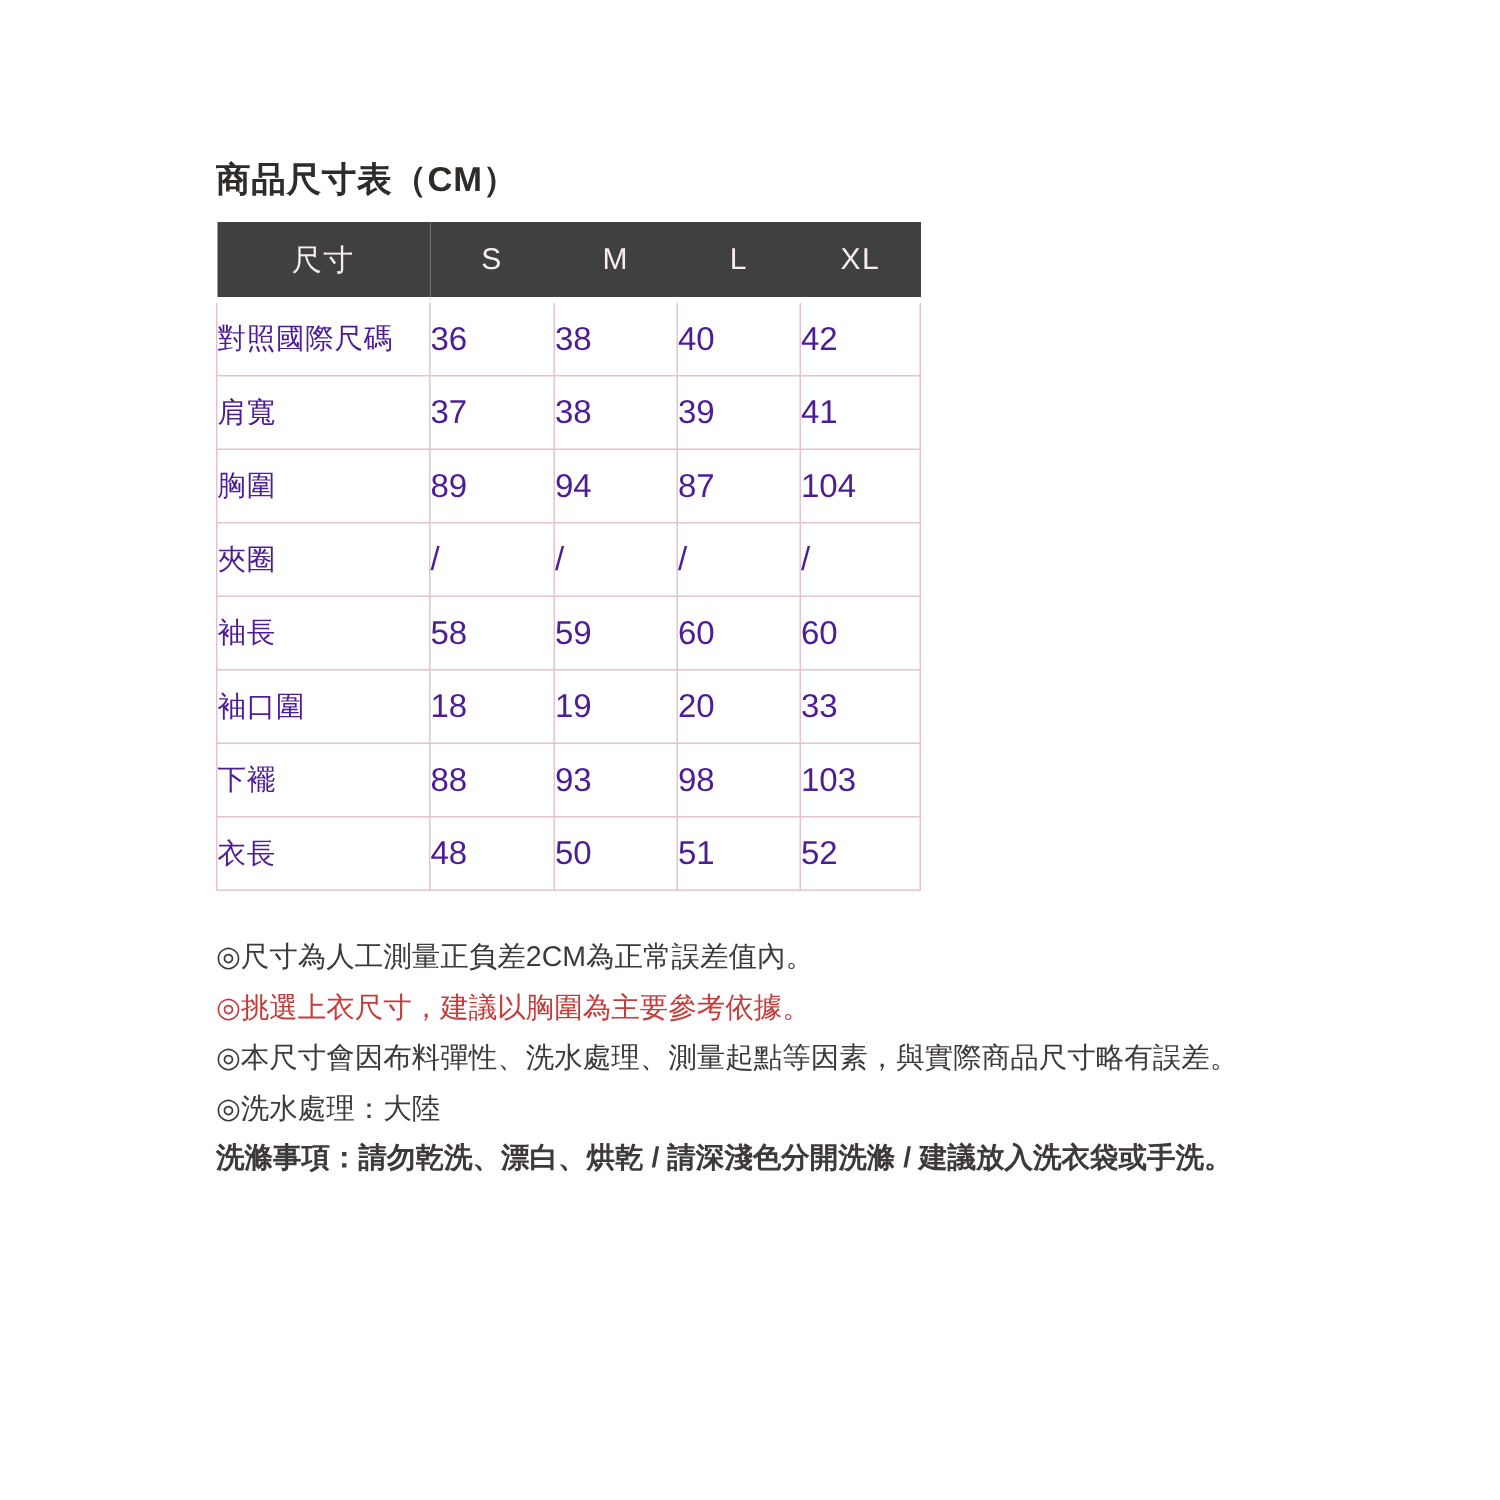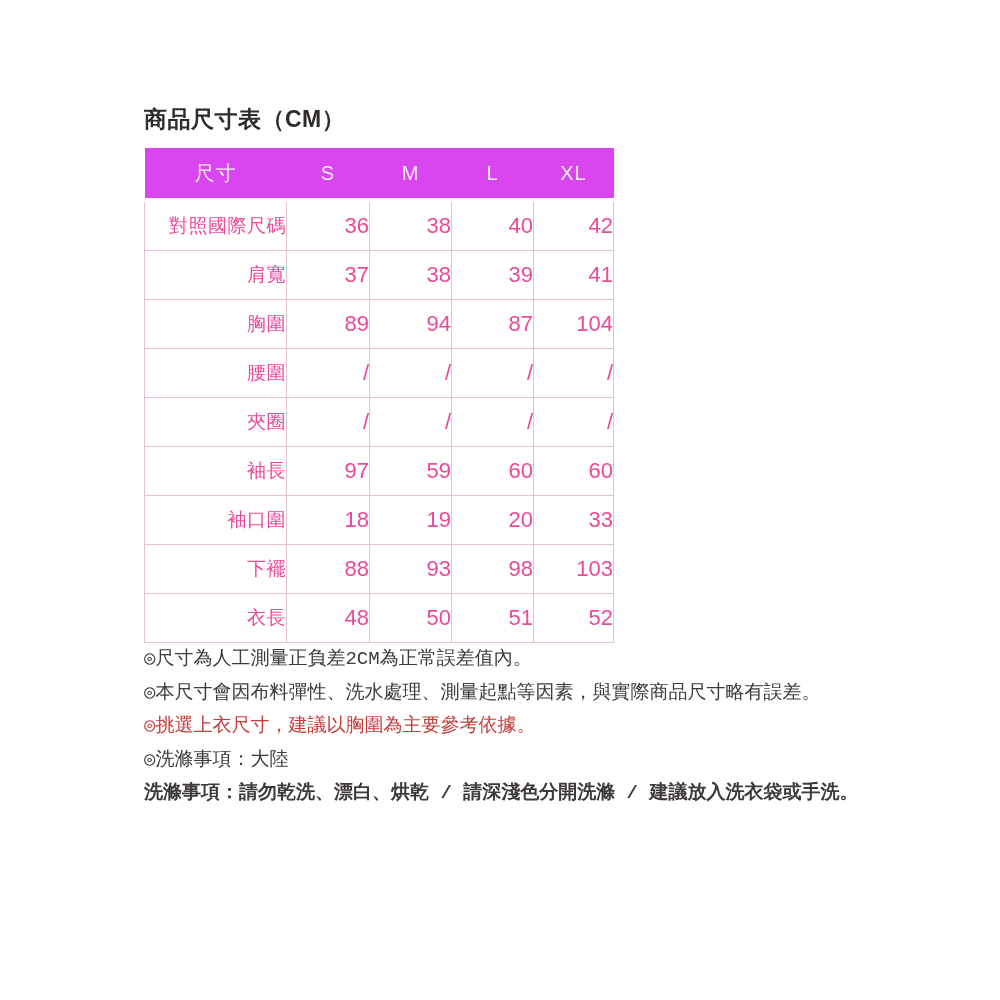--- a/index.html
+++ b/index.html
@@ -30,45 +30,45 @@
     line-height: 1.1;
   }
   table.size-table {
     margin-top: 16px;
     width: 469px;
     border-collapse: collapse;
     table-layout: fixed;
   }
   table.size-table thead th {
     height: 50px;
-    background: #d946ef;
+    background: #404040;
     color: #f7ecf1;
     font-size: 20px;
     font-weight: 400;
     border: 0;
     border-bottom: 4px solid #ffffff;
     padding: 0;
     text-align: center;
     letter-spacing: 1px;
   }
   table.size-table tbody td {
     height: 48px;
     border: 1px solid #e5c2cf;
     padding: 0;
-    text-align: right;
+    text-align: left;
     vertical-align: middle;
     font-size: 22px;
-    color: #ec4899;
+    color: #4c1d95;
   }
   table.size-table tbody td.row-label {
     font-size: 19px;
     letter-spacing: 0.5px;
   }
   .notes {
-    font-family: Liberation Mono, monospace;
+    margin-top: 28px;
   }
   .note {
     margin: 0;
     font-size: 19px;
     line-height: 33.5px;
     color: #3e3a39;
     white-space: nowrap;
   }
   .note.red { color: #c43d3b; }
   .note.bold { font-weight: 700; }
@@ -113,36 +113,29 @@
         <td>41</td>
       </tr>
       <tr>
         <td class="row-label">胸圍</td>
         <td>89</td>
         <td>94</td>
         <td>87</td>
         <td>104</td>
       </tr>
       <tr>
-        <td class="row-label">腰圍</td>
-        <td>/</td>
-        <td>/</td>
-        <td>/</td>
-        <td>/</td>
-      </tr>
-      <tr>
         <td class="row-label">夾圈</td>
         <td>/</td>
         <td>/</td>
         <td>/</td>
         <td>/</td>
       </tr>
       <tr>
         <td class="row-label">袖長</td>
-        <td>97</td>
+        <td>58</td>
         <td>59</td>
         <td>60</td>
         <td>60</td>
       </tr>
       <tr>
         <td class="row-label">袖口圍</td>
         <td>18</td>
         <td>19</td>
         <td>20</td>
         <td>33</td>
@@ -159,19 +152,19 @@
         <td>48</td>
         <td>50</td>
         <td>51</td>
         <td>52</td>
       </tr>
     </tbody>
   </table>
 
   <div class="notes">
     <p class="note">◎尺寸為人工測量正負差2CM為正常誤差值內。</p>
+    <p class="note red">◎挑選上衣尺寸，建議以胸圍為主要參考依據。</p>
     <p class="note">◎本尺寸會因布料彈性、洗水處理、測量起點等因素，與實際商品尺寸略有誤差。</p>
-    <p class="note red">◎挑選上衣尺寸，建議以胸圍為主要參考依據。</p>
-    <p class="note">◎洗滌事項：大陸</p>
+    <p class="note">◎洗水處理：大陸</p>
     <p class="note bold">洗滌事項：請勿乾洗、漂白、烘乾 / 請深淺色分開洗滌 / 建議放入洗衣袋或手洗。</p>
   </div>
 
 </div>
 
 </body></html>

